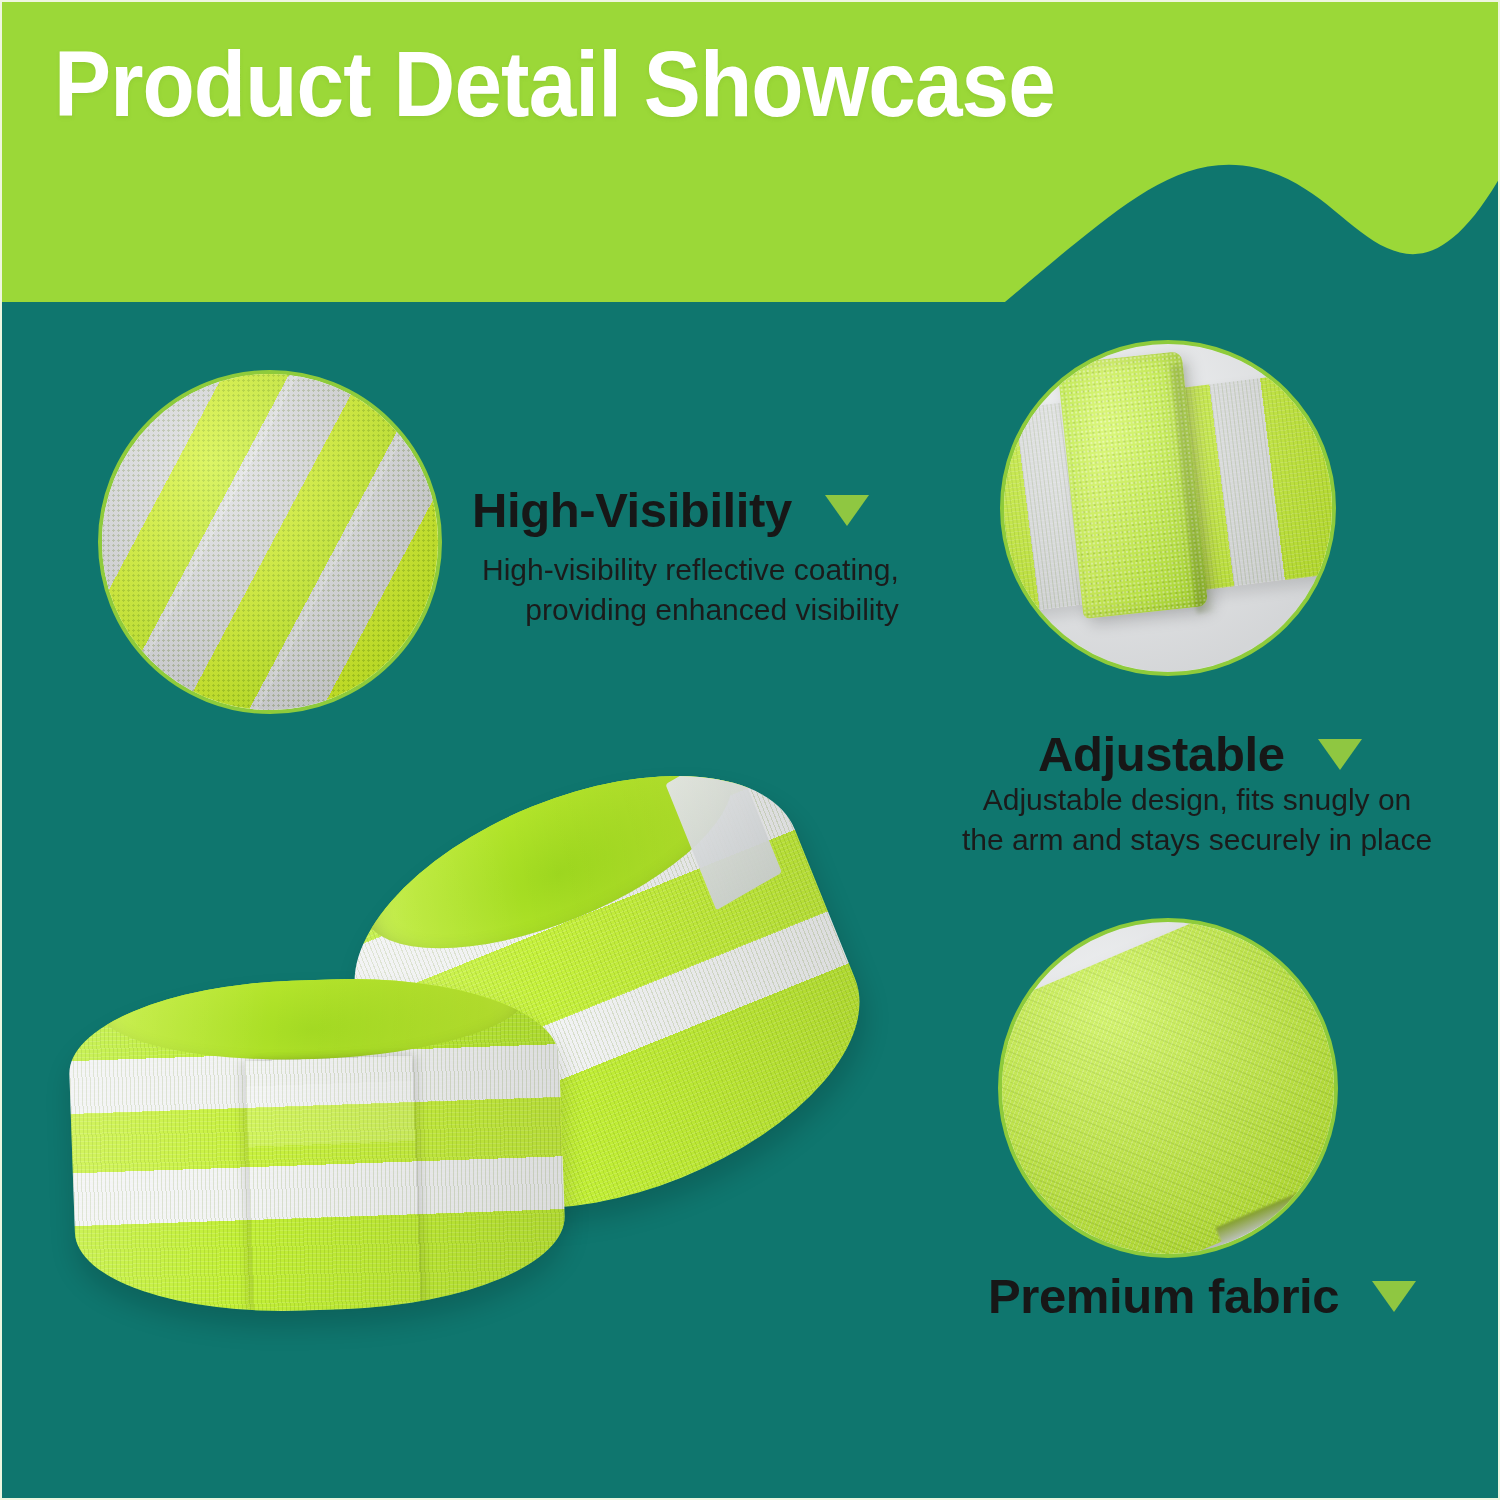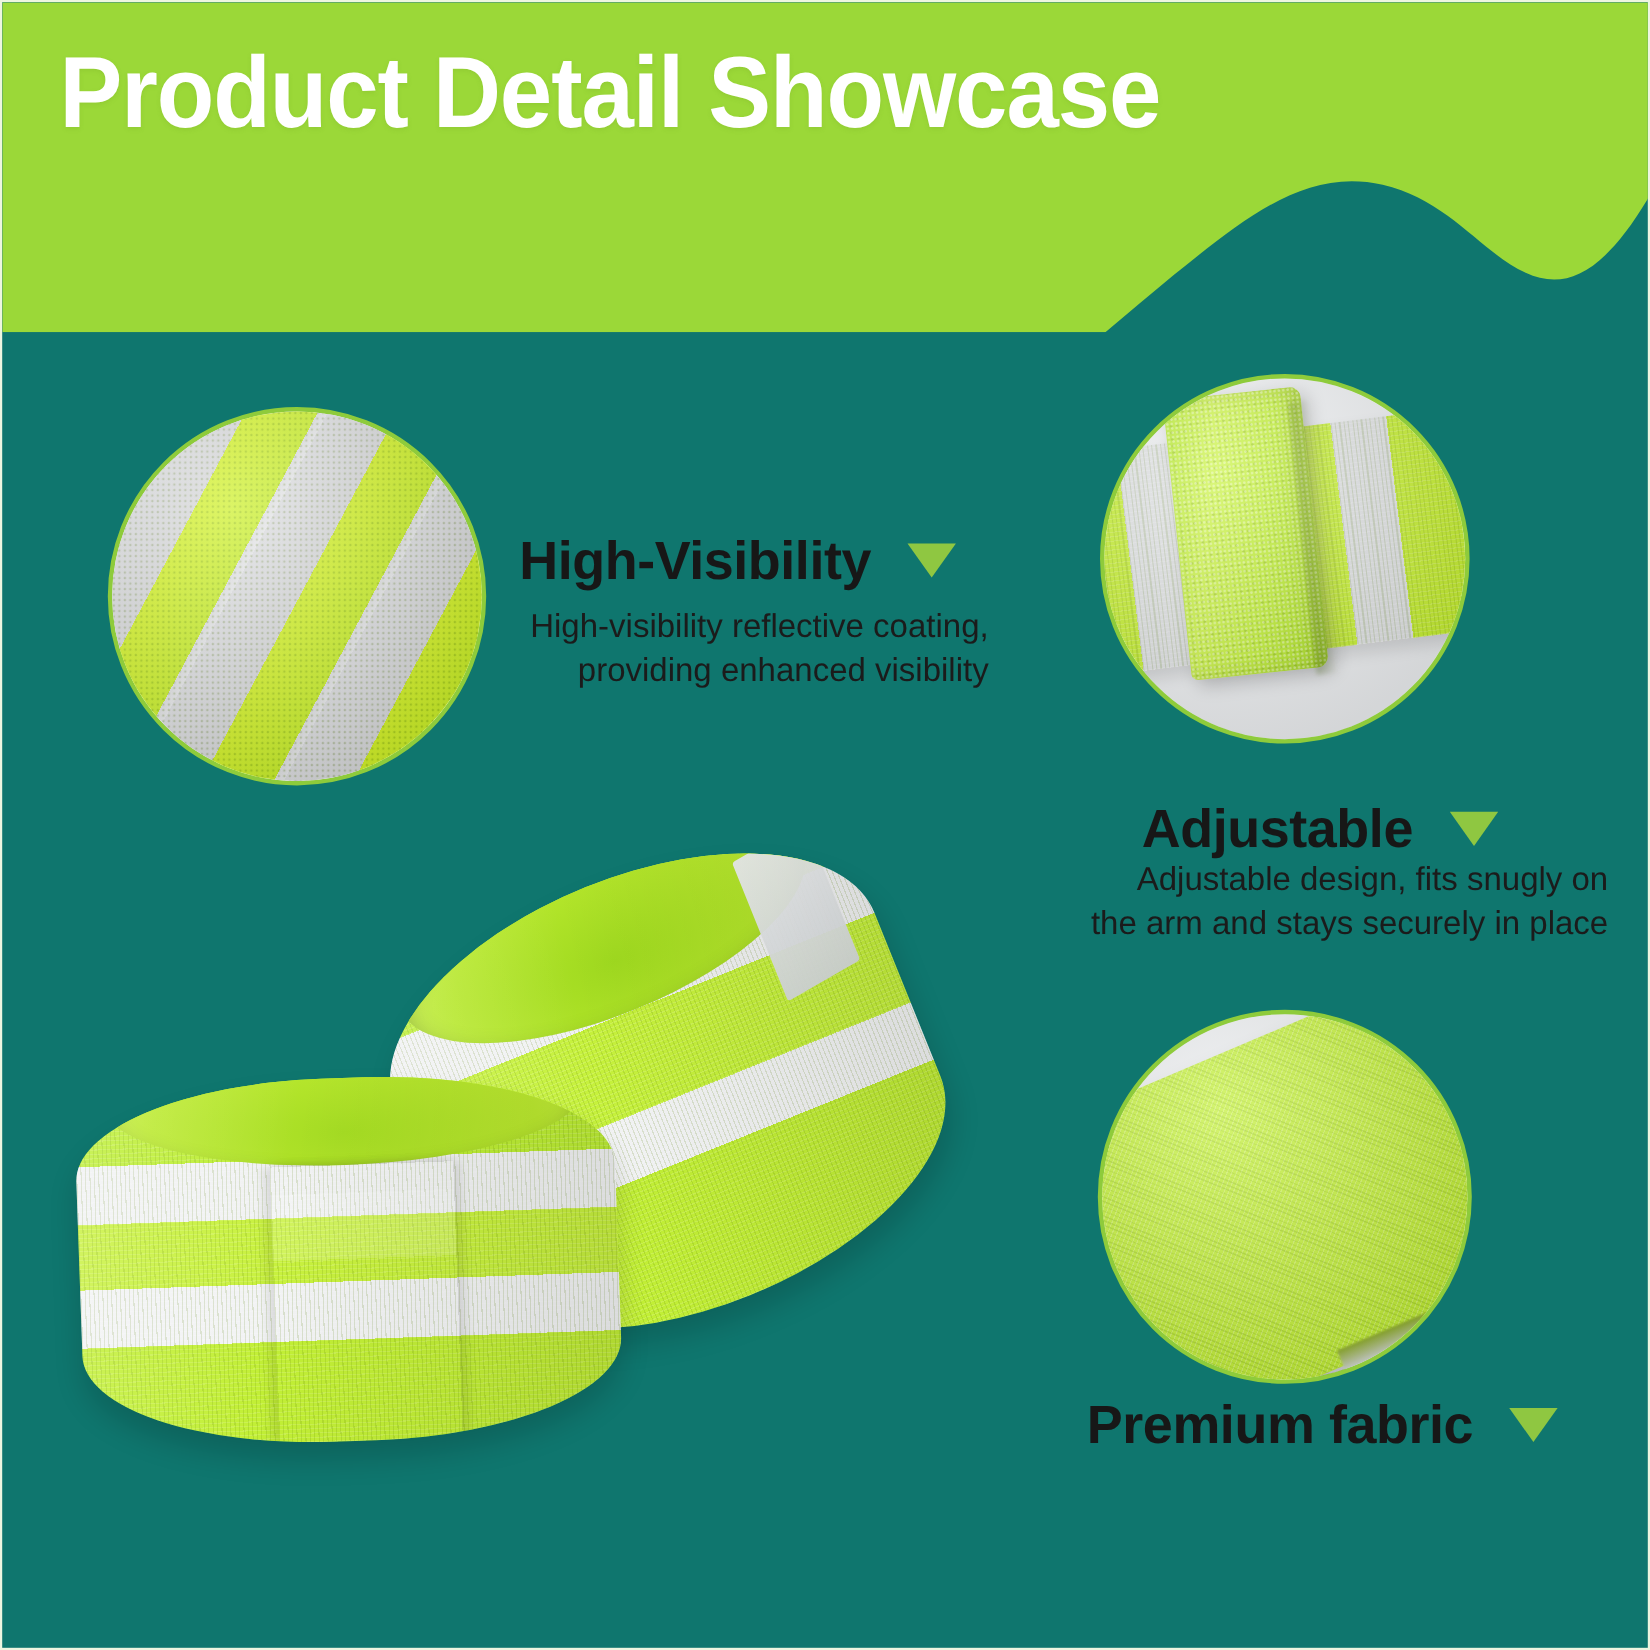--- a/index.html
+++ b/index.html
@@ -168,21 +168,21 @@
     font-size:30px;
     line-height:1.33;
     color:#1b1b1b;
     white-space:pre-line;
   }
 
   #title-high-visibility{left:470px;top:480px;}
   #desc-high-visibility{left:480px;top:548px;text-align:right;}
 
   #title-adjustable{left:1036px;top:700px;margin-top:24px;}
-  #desc-adjustable{left:930px;top:778px;width:530px;text-align:right;}
+  #desc-adjustable{left:930px;top:778px;width:530px;text-align:center;}
 
   #title-premium-fabric{left:986px;top:1266px;}
   #desc-premium-fabric{left:880px;top:1348px;width:600px;text-align:center;}
 
   
   .product{
     position:absolute;left:70px;top:790px;width:830px;height:600px;
   }
 
   .band{position:absolute;}

